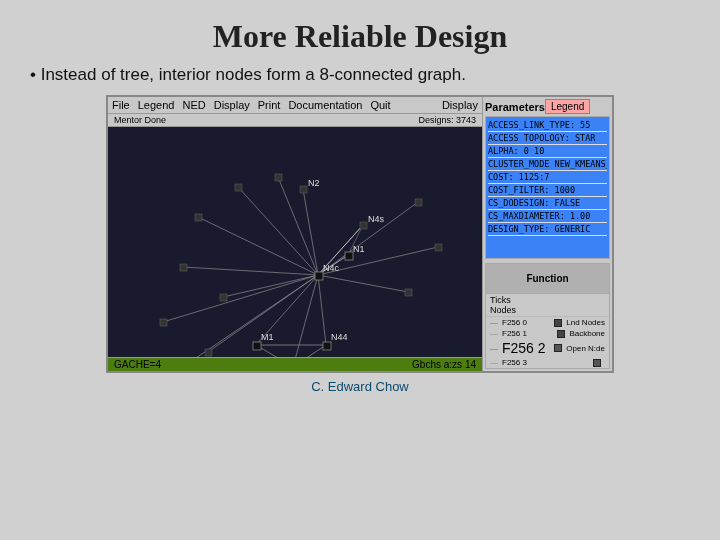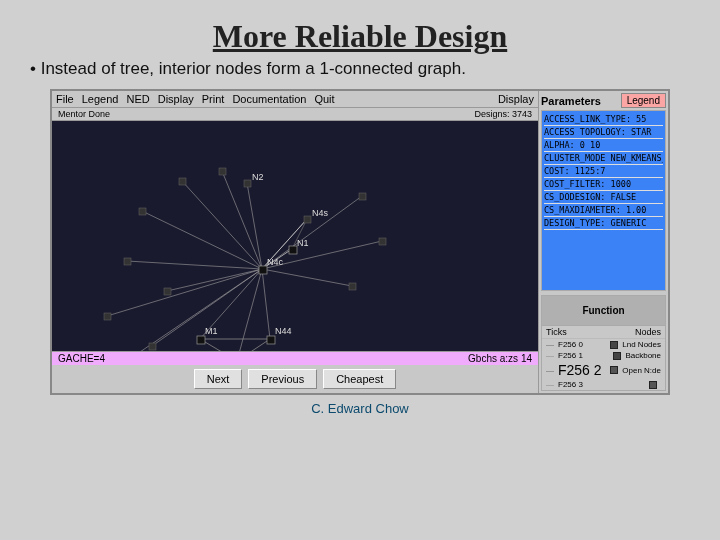--- a/index.html
+++ b/index.html
@@ -13,35 +13,34 @@
       flex-direction: column;
       align-items: center;
       padding: 18px 30px 12px 30px;
     }
 
     .slide-title {
       font-size: 32px;
       font-weight: bold;
       color: #222;
       text-align: center;
-      margin-bottom: 4px;
+      margin-bottom: 10px;
       font-family: 'Times New Roman', serif;
-      text-decoration: underline;
     }
 
     .bullet-point {
       font-size: 17px;
       color: #111;
       margin-bottom: 10px;
       align-self: flex-start;
       font-family: Arial, sans-serif;
     }
 
     .app-window {
-      width: 620px;
+      width: 508px;
       background: #c8c8c8;
       border: 2px solid #888;
       display: flex;
       flex-direction: row;
       position: relative;
     }
 
     .app-left {
       flex: 1;
       background: #c8c8c8;
@@ -59,21 +58,21 @@
       gap: 8px;
       font-size: 11px;
       color: #000;
     }
 
     .menu-bar span {
       cursor: pointer;
     }
 
     .status-bar {
-      background: #f0abfc;
+      background: #4d7c0f;
       border-top: 1px solid #999;
       display: flex;
       flex-direction: row;
       justify-content: space-between;
       padding: 1px 6px;
       font-size: 10px;
       color: #000;
     }
 
     .graph-area {
@@ -115,21 +114,21 @@
       background: #c8c8c8;
       border-left: 1px solid #999;
       display: flex;
       flex-direction: column;
       padding: 2px;
     }
 
     .right-top {
       display: flex;
       flex-direction: row;
-      justify-content: space-between;
+      justify-content: flex-start;
       align-items: center;
       margin-bottom: 2px;
     }
 
     .right-top-label {
       font-size: 11px;
       font-weight: bold;
       color: #000;
     }
 
@@ -171,21 +170,21 @@
       text-align: center;
       font-weight: bold;
       background: #b0b0b0;
       border-bottom: 1px solid #aaa;
       font-size: 10px;
       padding: 9px;
     }
 
     .function-header {
       display: flex;
-      flex-direction: row;
+      flex-direction: column;
       justify-content: space-between;
       font-size: 9px;
       padding: 1px 4px;
       border-bottom: 1px solid #bbb;
     }
 
     .function-row {
       display: flex;
       flex-direction: row;
       align-items: center;
@@ -217,21 +216,21 @@
       gap: 38px;
     }
   </style>
 </head>
 <body>
 
 <h1 class="slide-title">More Reliable Design</h1>
 
 <p class="bullet-point">
   <span>• </span>
-  <span>Instead of tree, interior nodes form a 1-connected graph.</span>
+  <span>Instead of tree, interior nodes form a 8-connected graph.</span>
 </p>
 
 <div class="app-window">
 
   <div class="app-left">
 
     <div class="menu-bar">
       <span>File</span>
       <span>Legend</span>
       <span>NED</span>
@@ -302,25 +301,20 @@
         <text x="153" y="213" font-size="9" fill="#ddd" font-family="Arial">M1</text>
         <text x="223" y="213" font-size="9" fill="#ddd" font-family="Arial">N44</text>
       </svg>
     </div>
 
     <div class="status-bar">
       <span>GACHE=4</span>
       <span>Gbchs a:zs 14</span>
     </div>
 
-    <div class="button-row">
-      <button class="app-btn">Next</button>
-      <button class="app-btn">Previous</button>
-      <button class="app-btn">Cheapest</button>
-    </div>
   </div>
 
   <div class="app-right">
     <div class="right-top">
       <span class="right-top-label">Parameters</span>
       <button class="legend-btn">Legend</button>
     </div>
     <div class="params-box">
       <div>ACCESS_LINK_TYPE: 55</div>
       <div>ACCESS TOPOLOGY: STAR</div>

